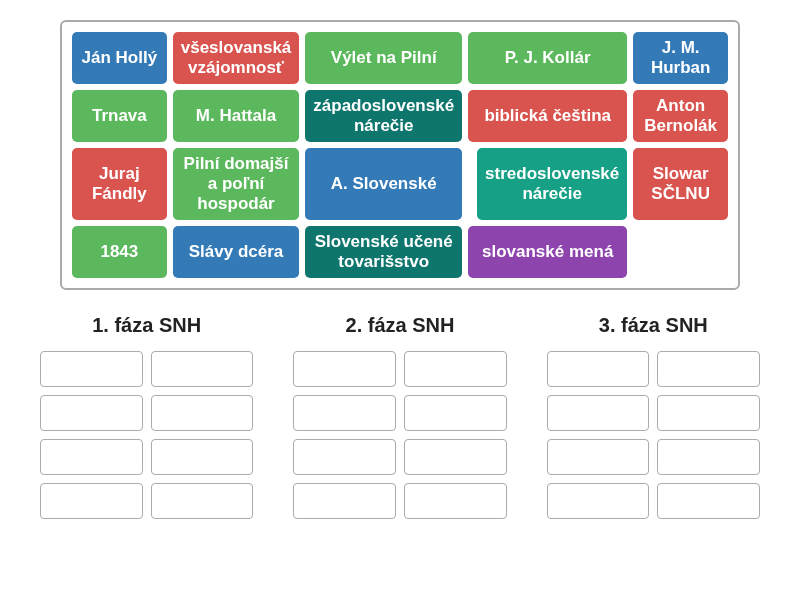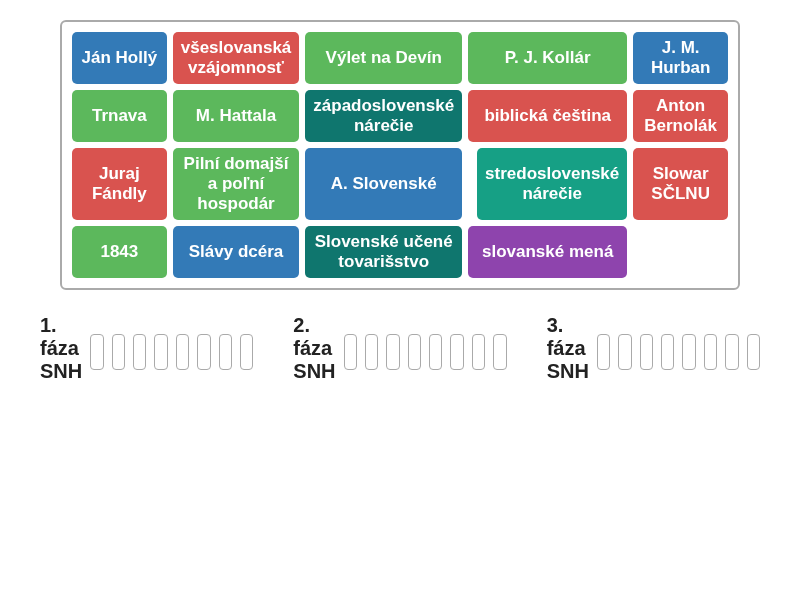--- a/index.html
+++ b/index.html
@@ -51,20 +51,21 @@
     
     .drop-section {
       display: flex;
       gap: 40px;
       width: 720px;
       justify-content: space-between;
     }
 
     .phase-column {
       display: flex;
+      flex-direction: column;
       align-items: center;
       gap: 8px;
       flex: 1;
     }
 
     .phase-title {
       font-size: 20px;
       font-weight: bold;
       margin-bottom: 6px;
       color: #222;
@@ -83,21 +84,21 @@
       border-radius: 4px;
       background: #fff;
     }
   </style>
 </head>
 <body>
 
 <div class="tiles-container">
 <div class="tile tile-blue">Ján Hollý</div>
     <div class="tile tile-red">všeslovanská vzájomnosť</div>
-    <div class="tile tile-green">Výlet na Devín</div>
+    <div class="tile tile-green">Výlet na Pilní</div>
     <div class="tile tile-green">P. J. Kollár</div>
     <div class="tile tile-blue">J. M. Hurban</div>
     <div class="tile tile-green">Trnava</div>
     <div class="tile tile-green">M. Hattala</div>
     <div class="tile tile-orange">západoslovenské nárečie</div>
     <div class="tile tile-red">biblická čeština</div>
     <div class="tile tile-red">Anton Bernolák</div>
     <div class="tile tile-red">Juraj Fándly</div>
     <div class="tile tile-green">Pilní domajší a poľní hospodár</div>
     <div class="tile tile-blue">A. Slovenské</div>

